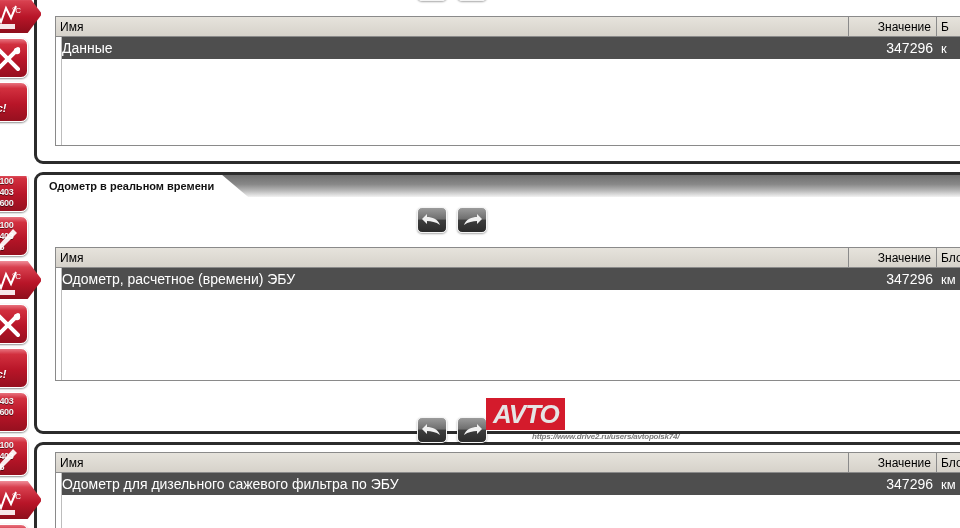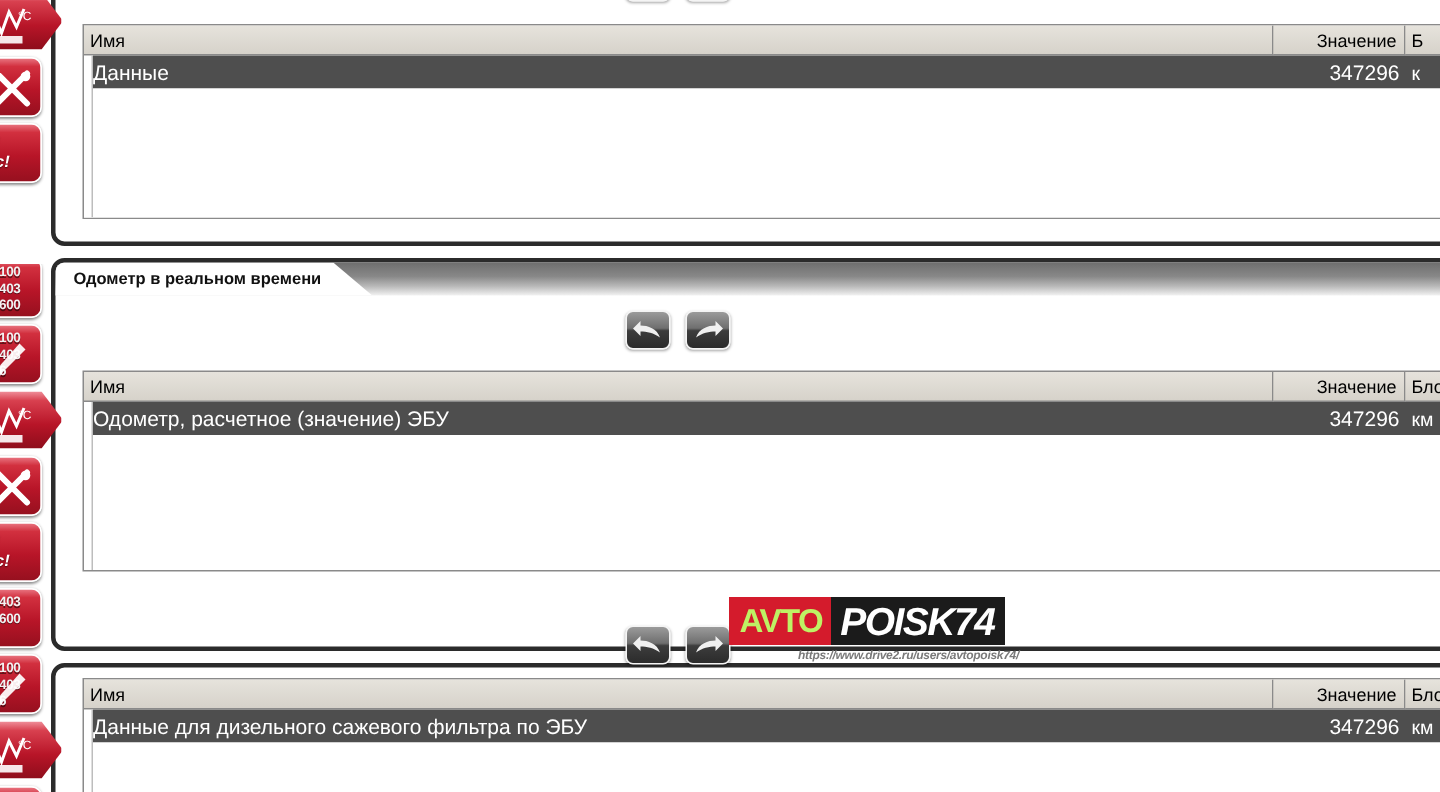--- a/index.html
+++ b/index.html
@@ -127,22 +127,22 @@
   .grid-body { background: #ffffff; }
   .grid-gutter {
     position: absolute; left: 0; top: 20px; bottom: 0; width: 6px;
     background: #ffffff; border-right: 1px solid #bdbdbd;
   }
 
   
   .wm { position: absolute; }
   .wm-bar { display: flex; height: 32px; }
   .wm-a {
-    background: #d41b2c; color: #bef264;
-    font-size: 22px; font-weight: bold; 
+    background: #d41b2c; color: #e5e5e5;
+    font-size: 26px; font-weight: bold; font-style: italic;
     letter-spacing: -1px;
     padding: 0 6px 0 7px;
     display: flex; align-items: center;
   }
   .wm-b {
     background: #1b1b1b; color: #fff;
     font-size: 26px; font-weight: bold; font-style: italic;
     letter-spacing: -1px;
     padding: 0 7px 0 6px;
     display: flex; align-items: center;
@@ -293,21 +293,21 @@
       </div>
     </div>
 
     <div class="grid" style="left:18px; right:-1px; top:72px; height:134px;">
       <div class="grid-head">
         <div class="gh name">Имя</div>
         <div class="gh val">Значение</div>
         <div class="gh blk">Бло</div>
       </div>
       <div class="grid-row">
-        <div class="gc name">Одометр, расчетное (значение) ЭБУ</div>
+        <div class="gc name">Одометр, расчетное (времени) ЭБУ</div>
         <div class="gc val">347296</div>
         <div class="gc unit">км</div>
       </div>
       <div class="grid-body" style="height:92px;"></div>
       <div class="grid-gutter"></div>
     </div>
   </div>
 
   <div class="frame bot">
     <div class="navrow" style="left:380px; top:-28px;">
@@ -323,30 +323,29 @@
       </div>
     </div>
 
     <div class="grid" style="left:18px; right:-1px; top:7px; height:100px;">
       <div class="grid-head">
         <div class="gh name">Имя</div>
         <div class="gh val">Значение</div>
         <div class="gh blk">Бло</div>
       </div>
       <div class="grid-row">
-        <div class="gc name">Данные для дизельного сажевого фильтра по ЭБУ</div>
+        <div class="gc name">Одометр для дизельного сажевого фильтра по ЭБУ</div>
         <div class="gc val">347296</div>
         <div class="gc unit">км</div>
       </div>
       <div class="grid-body" style="height:58px;"></div>
       <div class="grid-gutter"></div>
     </div>
   </div>
 
   <div class="wm" style="left:486px; top:398px;">
     <div class="wm-bar">
       <div class="wm-a">AVTO</div>
-      <div class="wm-b">POISK74</div>
     </div>
     <div class="wm-url">https://www.drive2.ru/users/avtopoisk74/</div>
   </div>
 
 </div>
 
 </body></html>

